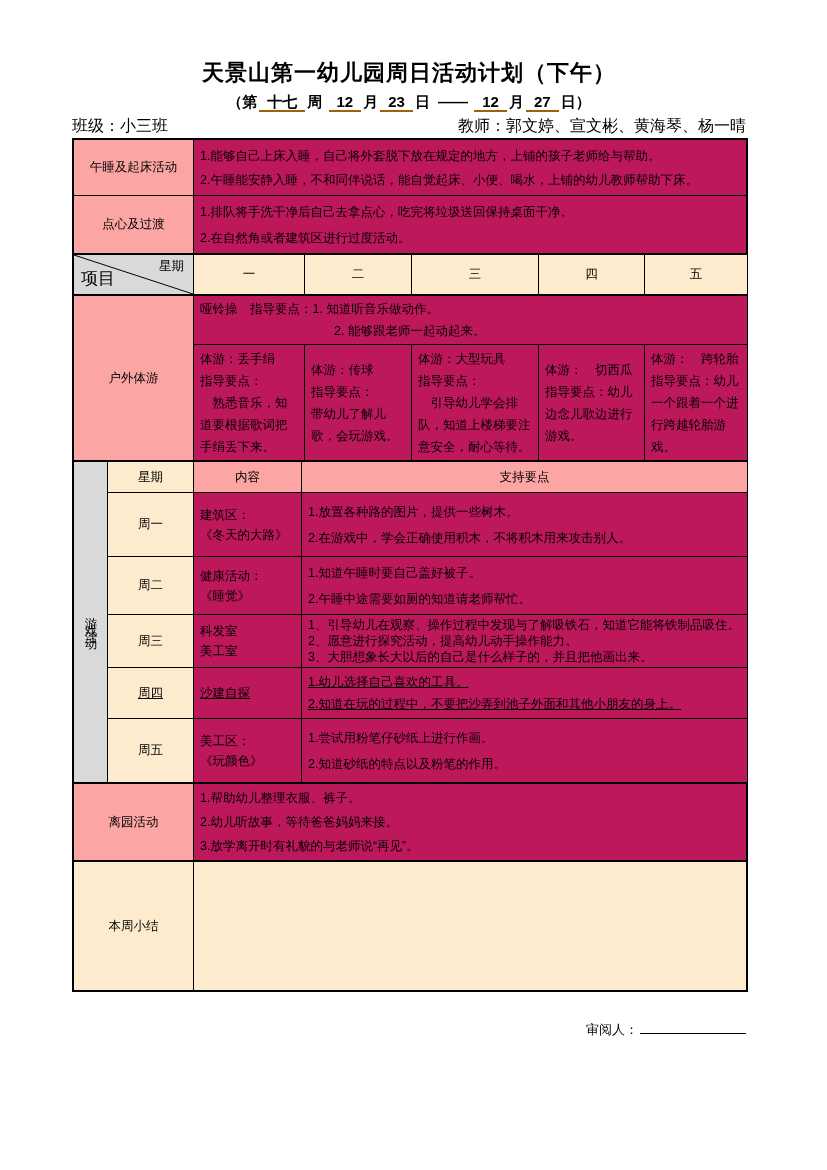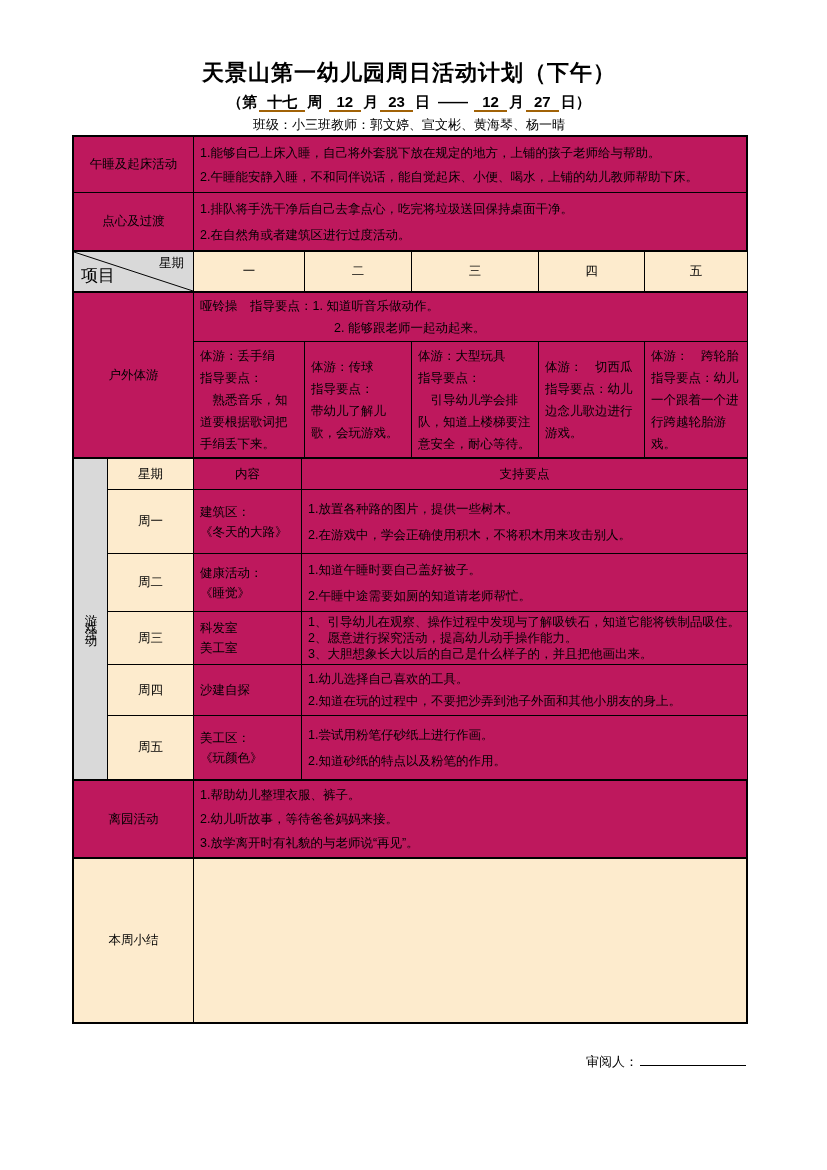--- a/index.html
+++ b/index.html
@@ -7,36 +7,36 @@
        font-family:"Liberation Sans","DejaVu Sans",sans-serif;}
   .page{position:relative;width:827px;height:1170px;overflow:hidden;}
 
   .title{padding-top:58px;width:674px;margin-left:72px;text-align:center;
          font-size:22px;font-weight:bold;letter-spacing:1px;}
   .subtitle{width:674px;margin-left:72px;text-align:center;font-size:15px;
             font-weight:bold;margin-top:5px;}
   .subtitle .u{border-bottom:2px solid #a16207;padding:0 8px;}
   .subtitle .seg{padding:0 2px;}
   .info-row{width:674px;margin:4px 0 1px 72px;display:flex;
-            justify-content:center;font-size:13px;}
+            justify-content:space-between;font-size:16px;}
 
   .wrap{width:674px;margin-left:72px;border:1px solid #000;}
   table.t{width:100%;border-collapse:collapse;table-layout:fixed;}
   .t td{border:1px solid #000;padding:2px 6px;font-size:12.5px;
         vertical-align:middle;overflow:hidden;word-break:break-all;}
-  .lbl{background:#be185d;text-align:center;}
+  .lbl{background:#fca5a5;text-align:center;}
   .cream{background:#FDEBCD;text-align:center;}
   .txt{background:#be185d;text-align:left;}
   .center{text-align:left;}
 
   tr.r-nap{height:56px;} tr.r-snack{height:58px;}
   tr.r-dayhdr{height:40px;} tr.r-warmup{height:48px;} tr.r-games{height:116px;}
   tr.g-hdr{height:31px;} tr.g-mon{height:64px;} tr.g-tue{height:58px;}
-  tr.g-wed{height:51px;} tr.g-thu{height:51px;} tr.g-fri{height:64px;}
-  tr.r-depart{height:74px;} tr.r-summary{height:164px;}
+  tr.g-wed{height:51px;} tr.g-thu{height:51px;text-decoration:underline;} tr.g-fri{height:64px;}
+  tr.r-depart{height:74px;} tr.r-summary{height:129px;}
 
   .lh16{line-height:16px;} .lh20{line-height:20px;margin-left:46px;} .lh22{line-height:22px;}
   .lh24{line-height:24px;} .lh26{line-height:26px;}
   .od{line-height:22px;padding:4px 5px;}
   .warmup{line-height:22px;padding-left:8px;}
   .indent{margin-left:134px;}
 
   .corner{position:relative;background:#D9D9D9;padding:0;}
   .corner svg{position:absolute;left:0;top:0;width:100%;height:100%;display:block;}
   .corner .ctr{position:absolute;top:3px;right:9px;font-size:12.5px;}

